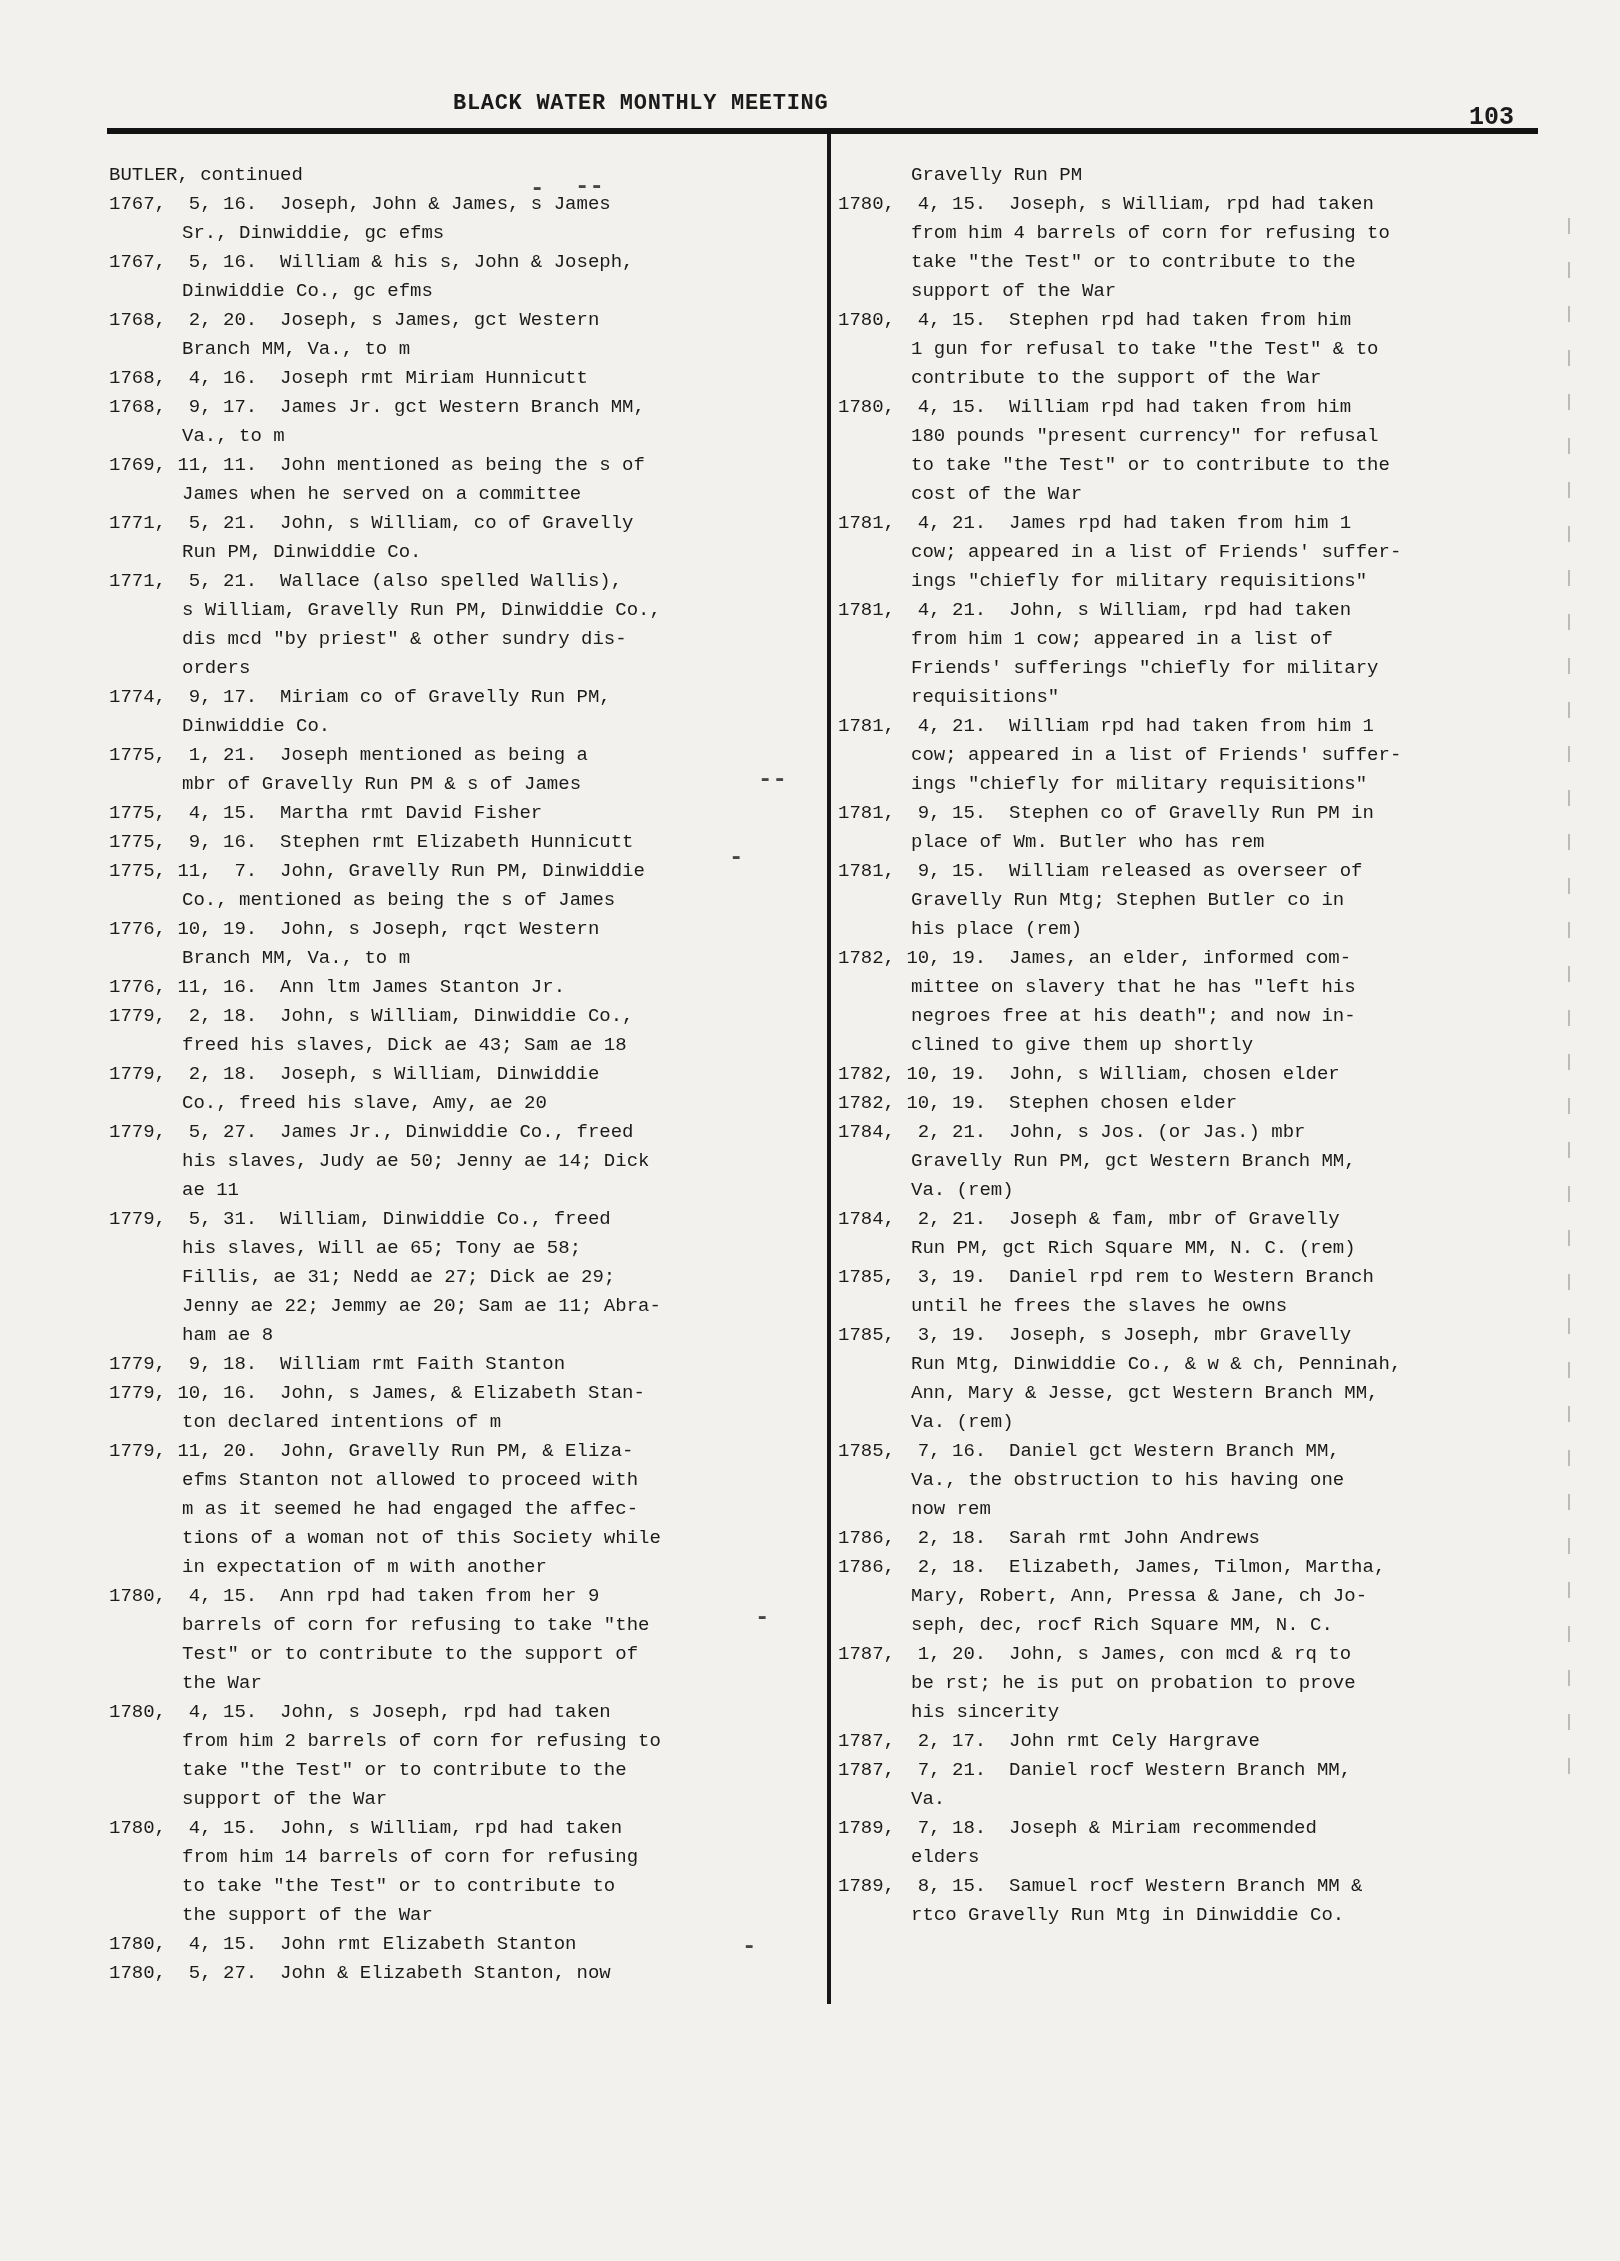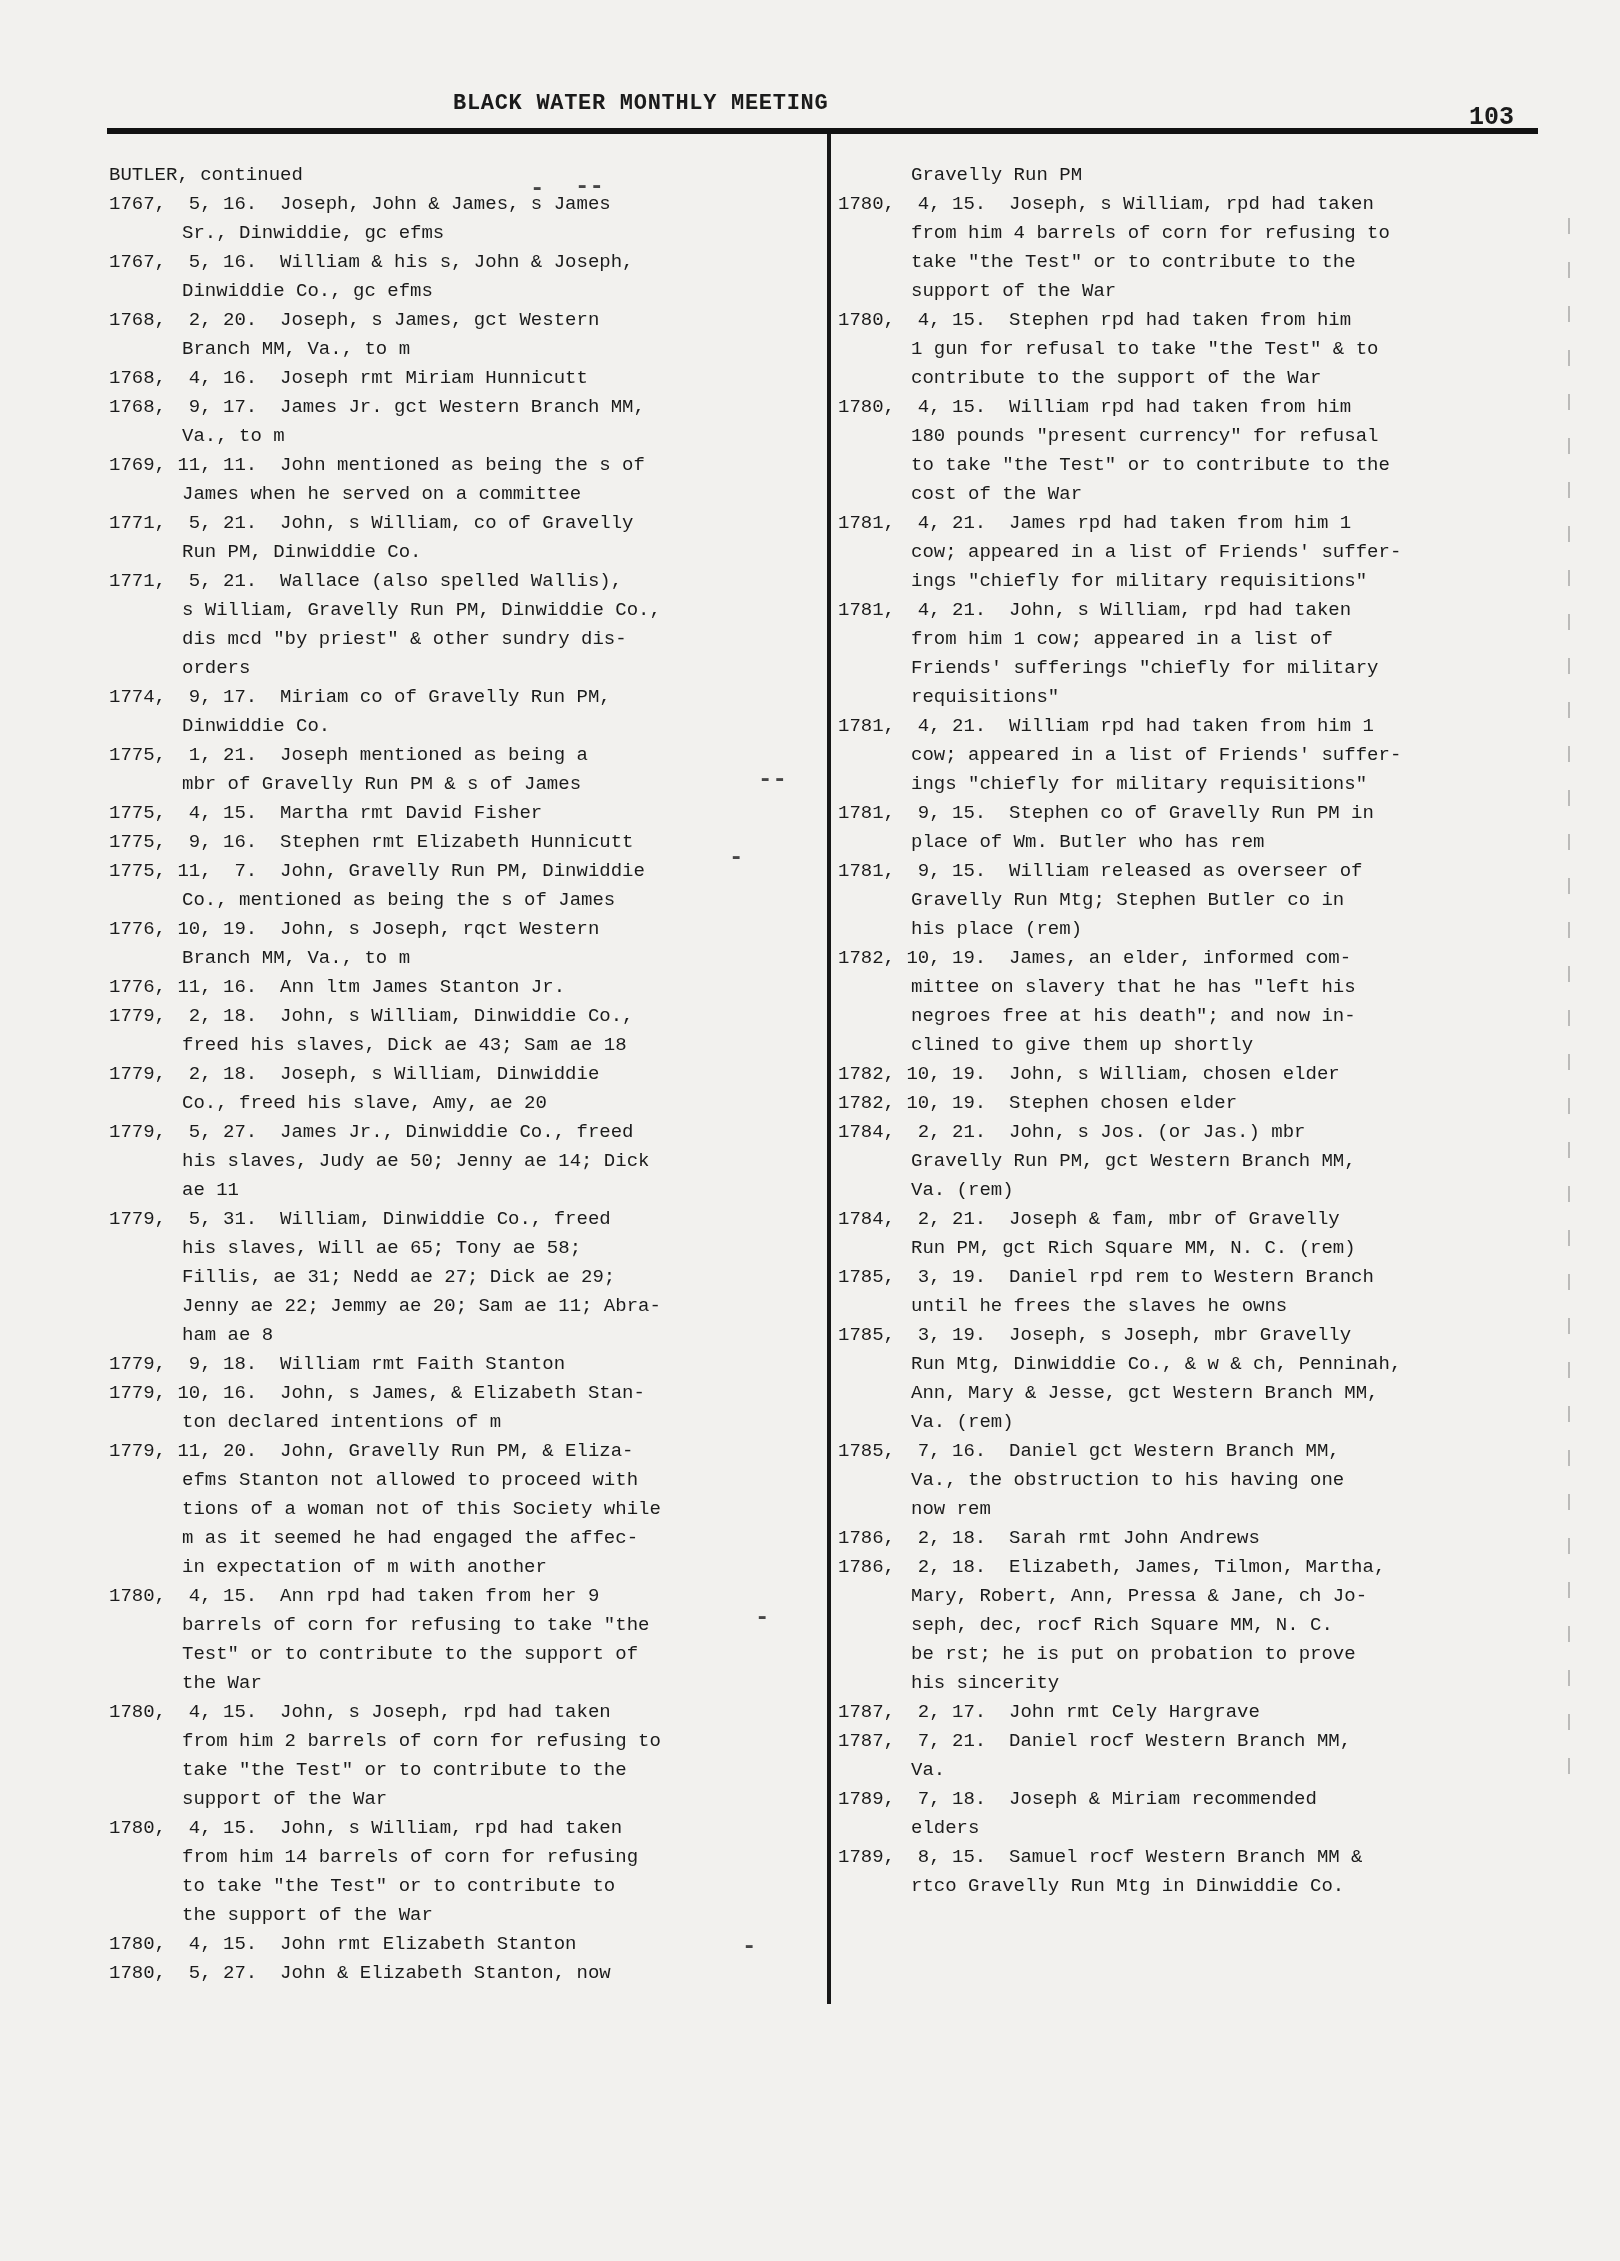--- a/index.html
+++ b/index.html
@@ -92,22 +92,22 @@
     <div class="line">1779,  5, 31.  William, Dinwiddie Co., freed</div>
     <div class="line cont">his slaves, Will ae 65; Tony ae 58;</div>
     <div class="line cont">Fillis, ae 31; Nedd ae 27; Dick ae 29;</div>
     <div class="line cont">Jenny ae 22; Jemmy ae 20; Sam ae 11; Abra-</div>
     <div class="line cont">ham ae 8</div>
     <div class="line">1779,  9, 18.  William rmt Faith Stanton</div>
     <div class="line">1779, 10, 16.  John, s James, &amp; Elizabeth Stan-</div>
     <div class="line cont">ton declared intentions of m</div>
     <div class="line">1779, 11, 20.  John, Gravelly Run PM, &amp; Eliza-</div>
     <div class="line cont">efms Stanton not allowed to proceed with</div>
+    <div class="line cont">m as it seemed he had engaged the affec-</div>
     <div class="line cont">tions of a woman not of this Society while</div>
-    <div class="line cont">m as it seemed he had engaged the affec-</div>
     <div class="line cont">in expectation of m with another</div>
     <div class="line">1780,  4, 15.  Ann rpd had taken from her 9</div>
     <div class="line cont">barrels of corn for refusing to take "the</div>
     <div class="line cont">Test" or to contribute to the support of</div>
     <div class="line cont">the War</div>
     <div class="line">1780,  4, 15.  John, s Joseph, rpd had taken</div>
     <div class="line cont">from him 2 barrels of corn for refusing to</div>
     <div class="line cont">take "the Test" or to contribute to the</div>
     <div class="line cont">support of the War</div>
     <div class="line">1780,  4, 15.  John, s William, rpd had taken</div>
@@ -162,20 +162,21 @@
     <div class="line cont">Run Mtg, Dinwiddie Co., &amp; w &amp; ch, Penninah,</div>
     <div class="line cont">Ann, Mary &amp; Jesse, gct Western Branch MM,</div>
     <div class="line cont">Va. (rem)</div>
     <div class="line">1785,  7, 16.  Daniel gct Western Branch MM,</div>
     <div class="line cont">Va., the obstruction to his having one</div>
     <div class="line cont">now rem</div>
     <div class="line">1786,  2, 18.  Sarah rmt John Andrews</div>
     <div class="line">1786,  2, 18.  Elizabeth, James, Tilmon, Martha,</div>
     <div class="line cont">Mary, Robert, Ann, Pressa &amp; Jane, ch Jo-</div>
     <div class="line cont">seph, dec, rocf Rich Square MM, N. C.</div>
+    <div class="line">1787,  1, 20.  John, s James, con mcd &amp; rq to</div>
     <div class="line cont">be rst; he is put on probation to prove</div>
     <div class="line cont">his sincerity</div>
     <div class="line">1787,  2, 17.  John rmt Cely Hargrave</div>
     <div class="line">1787,  7, 21.  Daniel rocf Western Branch MM,</div>
     <div class="line cont">Va.</div>
     <div class="line">1789,  7, 18.  Joseph &amp; Miriam recommended</div>
     <div class="line cont">elders</div>
     <div class="line">1789,  8, 15.  Samuel rocf Western Branch MM &amp;</div>
     <div class="line cont">rtco Gravelly Run Mtg in Dinwiddie Co.</div>
   </div>

